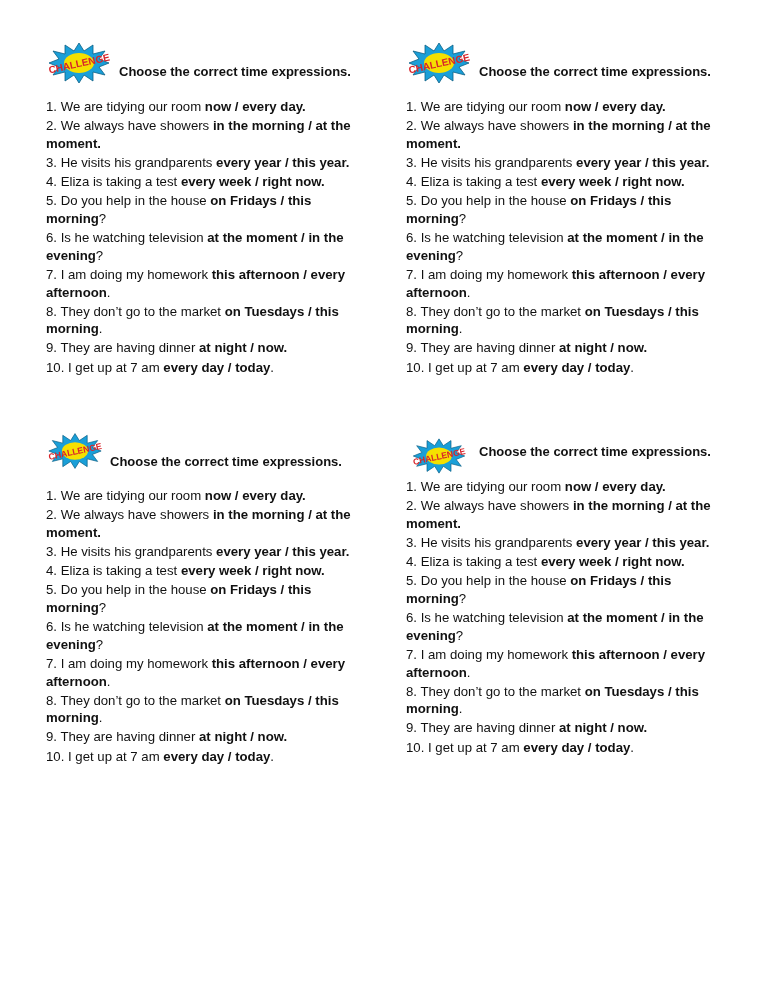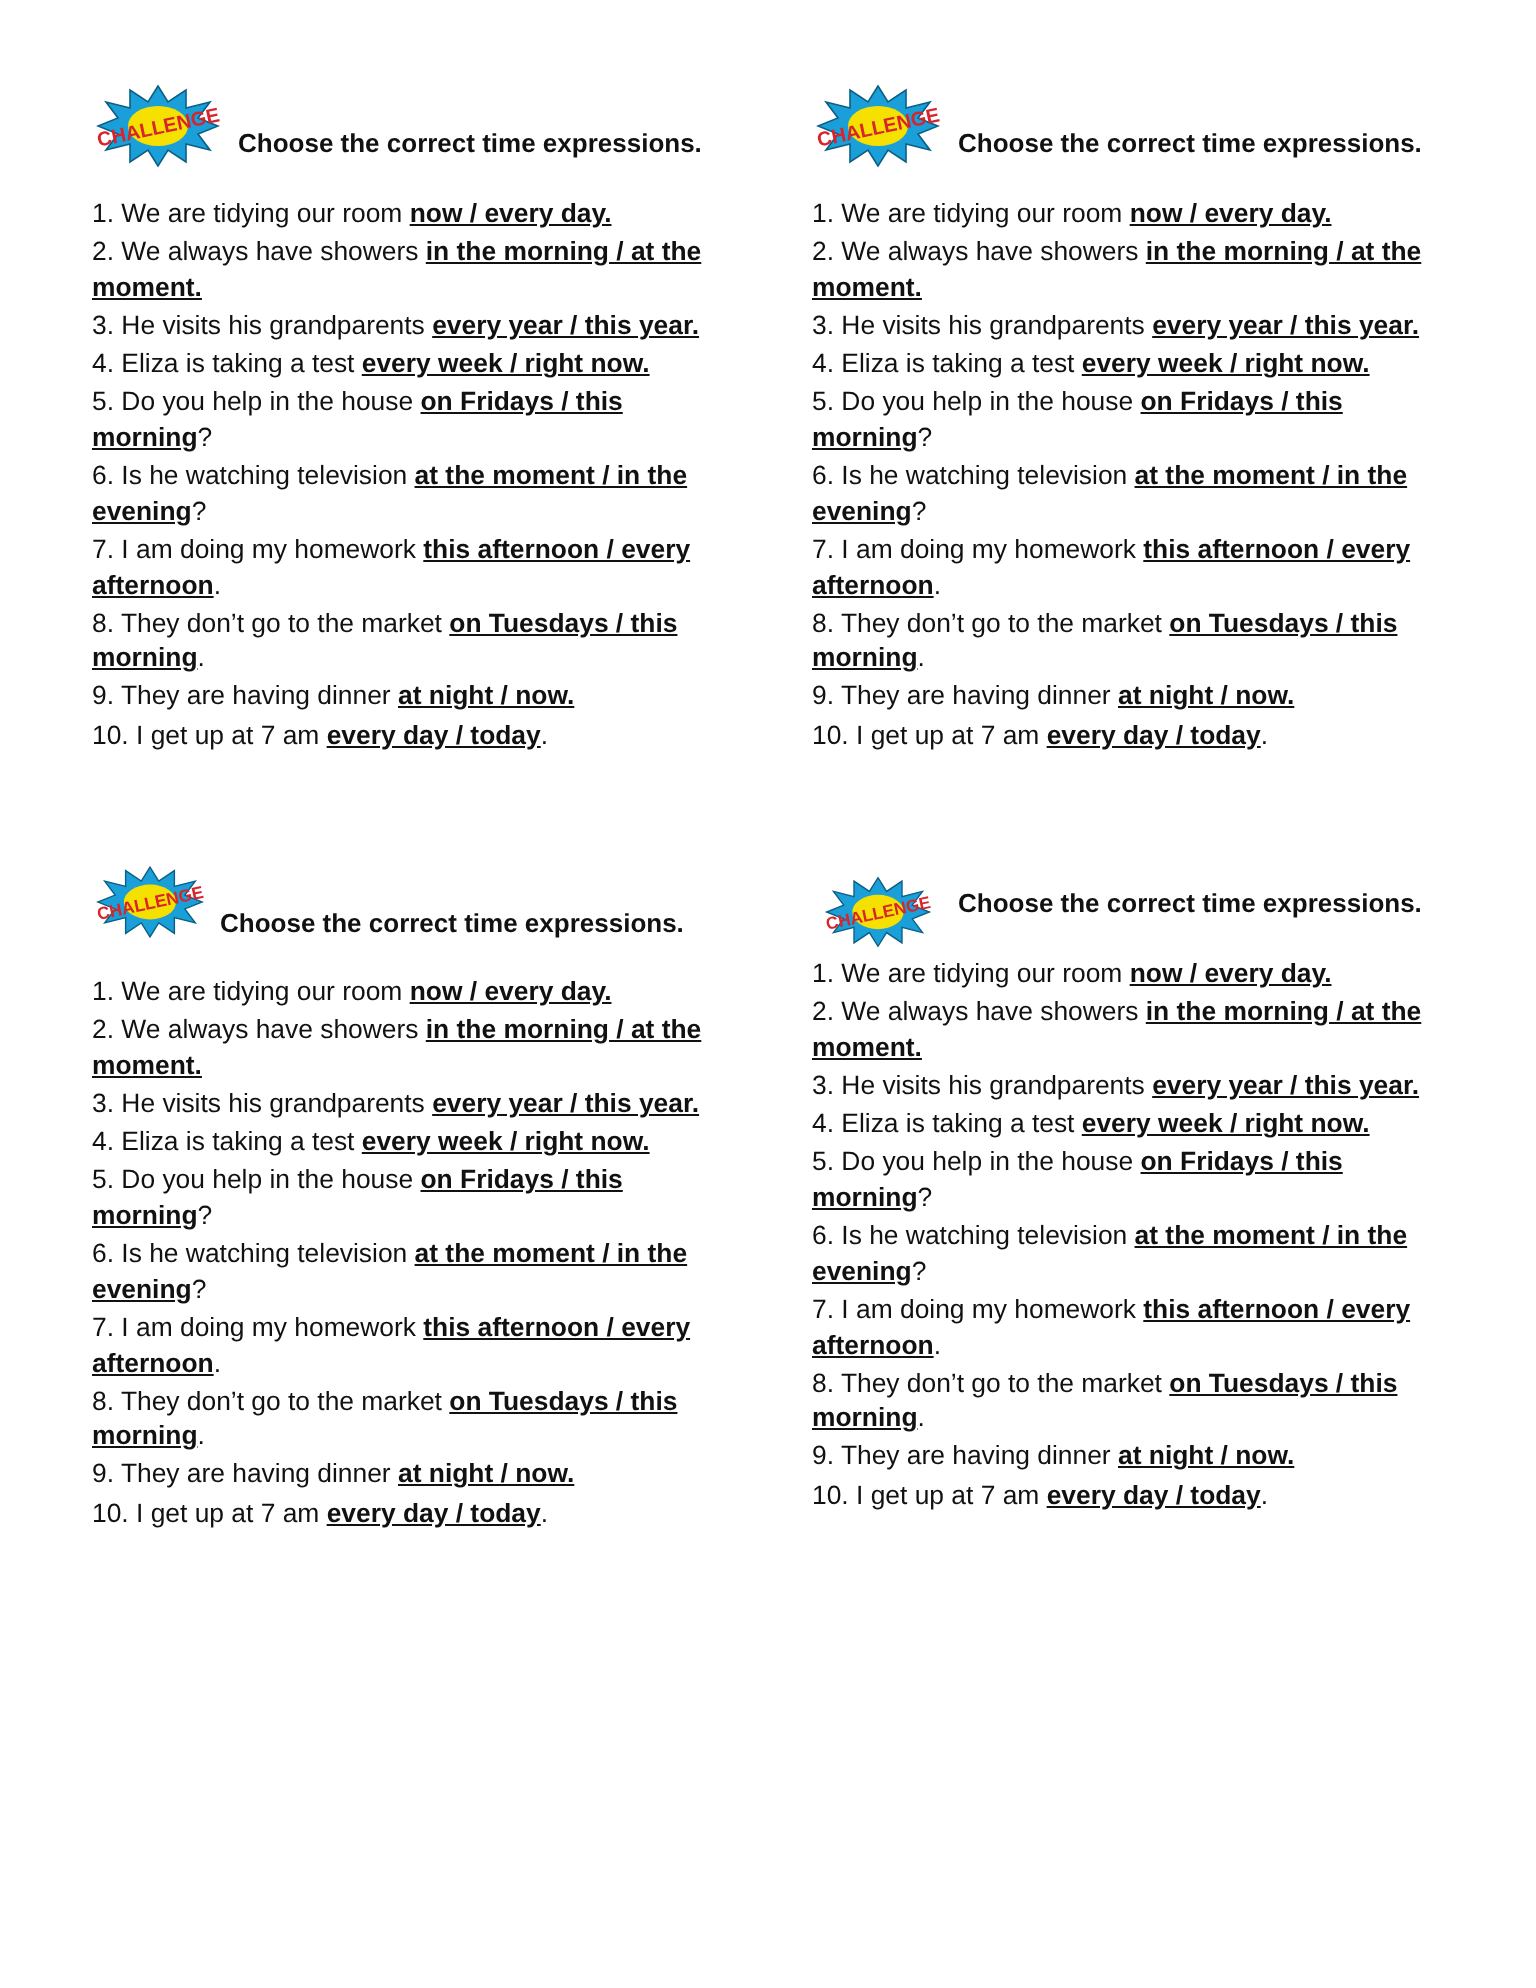--- a/index.html
+++ b/index.html
@@ -4,21 +4,21 @@
 <style>
   html, body { margin:0; padding:0; background:#ffffff; }
   body { width:768px; height:994px; position:relative; overflow:hidden;
          font-family: "Liberation Sans", "DejaVu Sans", sans-serif; color:#111; }
   .block { position:absolute; width:320px; }
   .header { position:relative; height:44px; }
   .logo { position:absolute; left:2px; top:0; width:62px; height:42px; }
   .title { position:absolute; font-weight:bold; font-size:13px; white-space:nowrap; color:#111; }
   .items { list-style:none; margin:0; padding:0; font-size:13.2px; line-height:17.6px; }
   .items li { margin:0 0 1.6px 0; }
-  .items b { font-weight:bold;text-decoration:underline; }
+  .items b { font-weight:bold; }
 </style>
 </head>
 <body>
 
 <div class="block" style="left:46px; top:42px;">
   <div class="header">
     <svg class="logo" viewBox="0 0 62 42">
       <polygon points="31,1 36,9 45,3 45,12 57,9 51,17 61,21 51,25 57,33 45,30 45,39 36,33 31,41 26,33 17,39 17,30 5,33 11,25 1,21 11,17 5,9 17,12 17,3 26,9" fill="#1a9fd8" stroke="#0b5f85" stroke-width="0.8"></polygon>
       <ellipse cx="31" cy="21" rx="15" ry="10" fill="#f5e000"></ellipse>
       <text x="31" y="25" text-anchor="middle" font-size="10" font-weight="bold" fill="#d8242a" font-family="Liberation Sans, sans-serif" transform="rotate(-12 31 21)">CHALLENGE</text>

